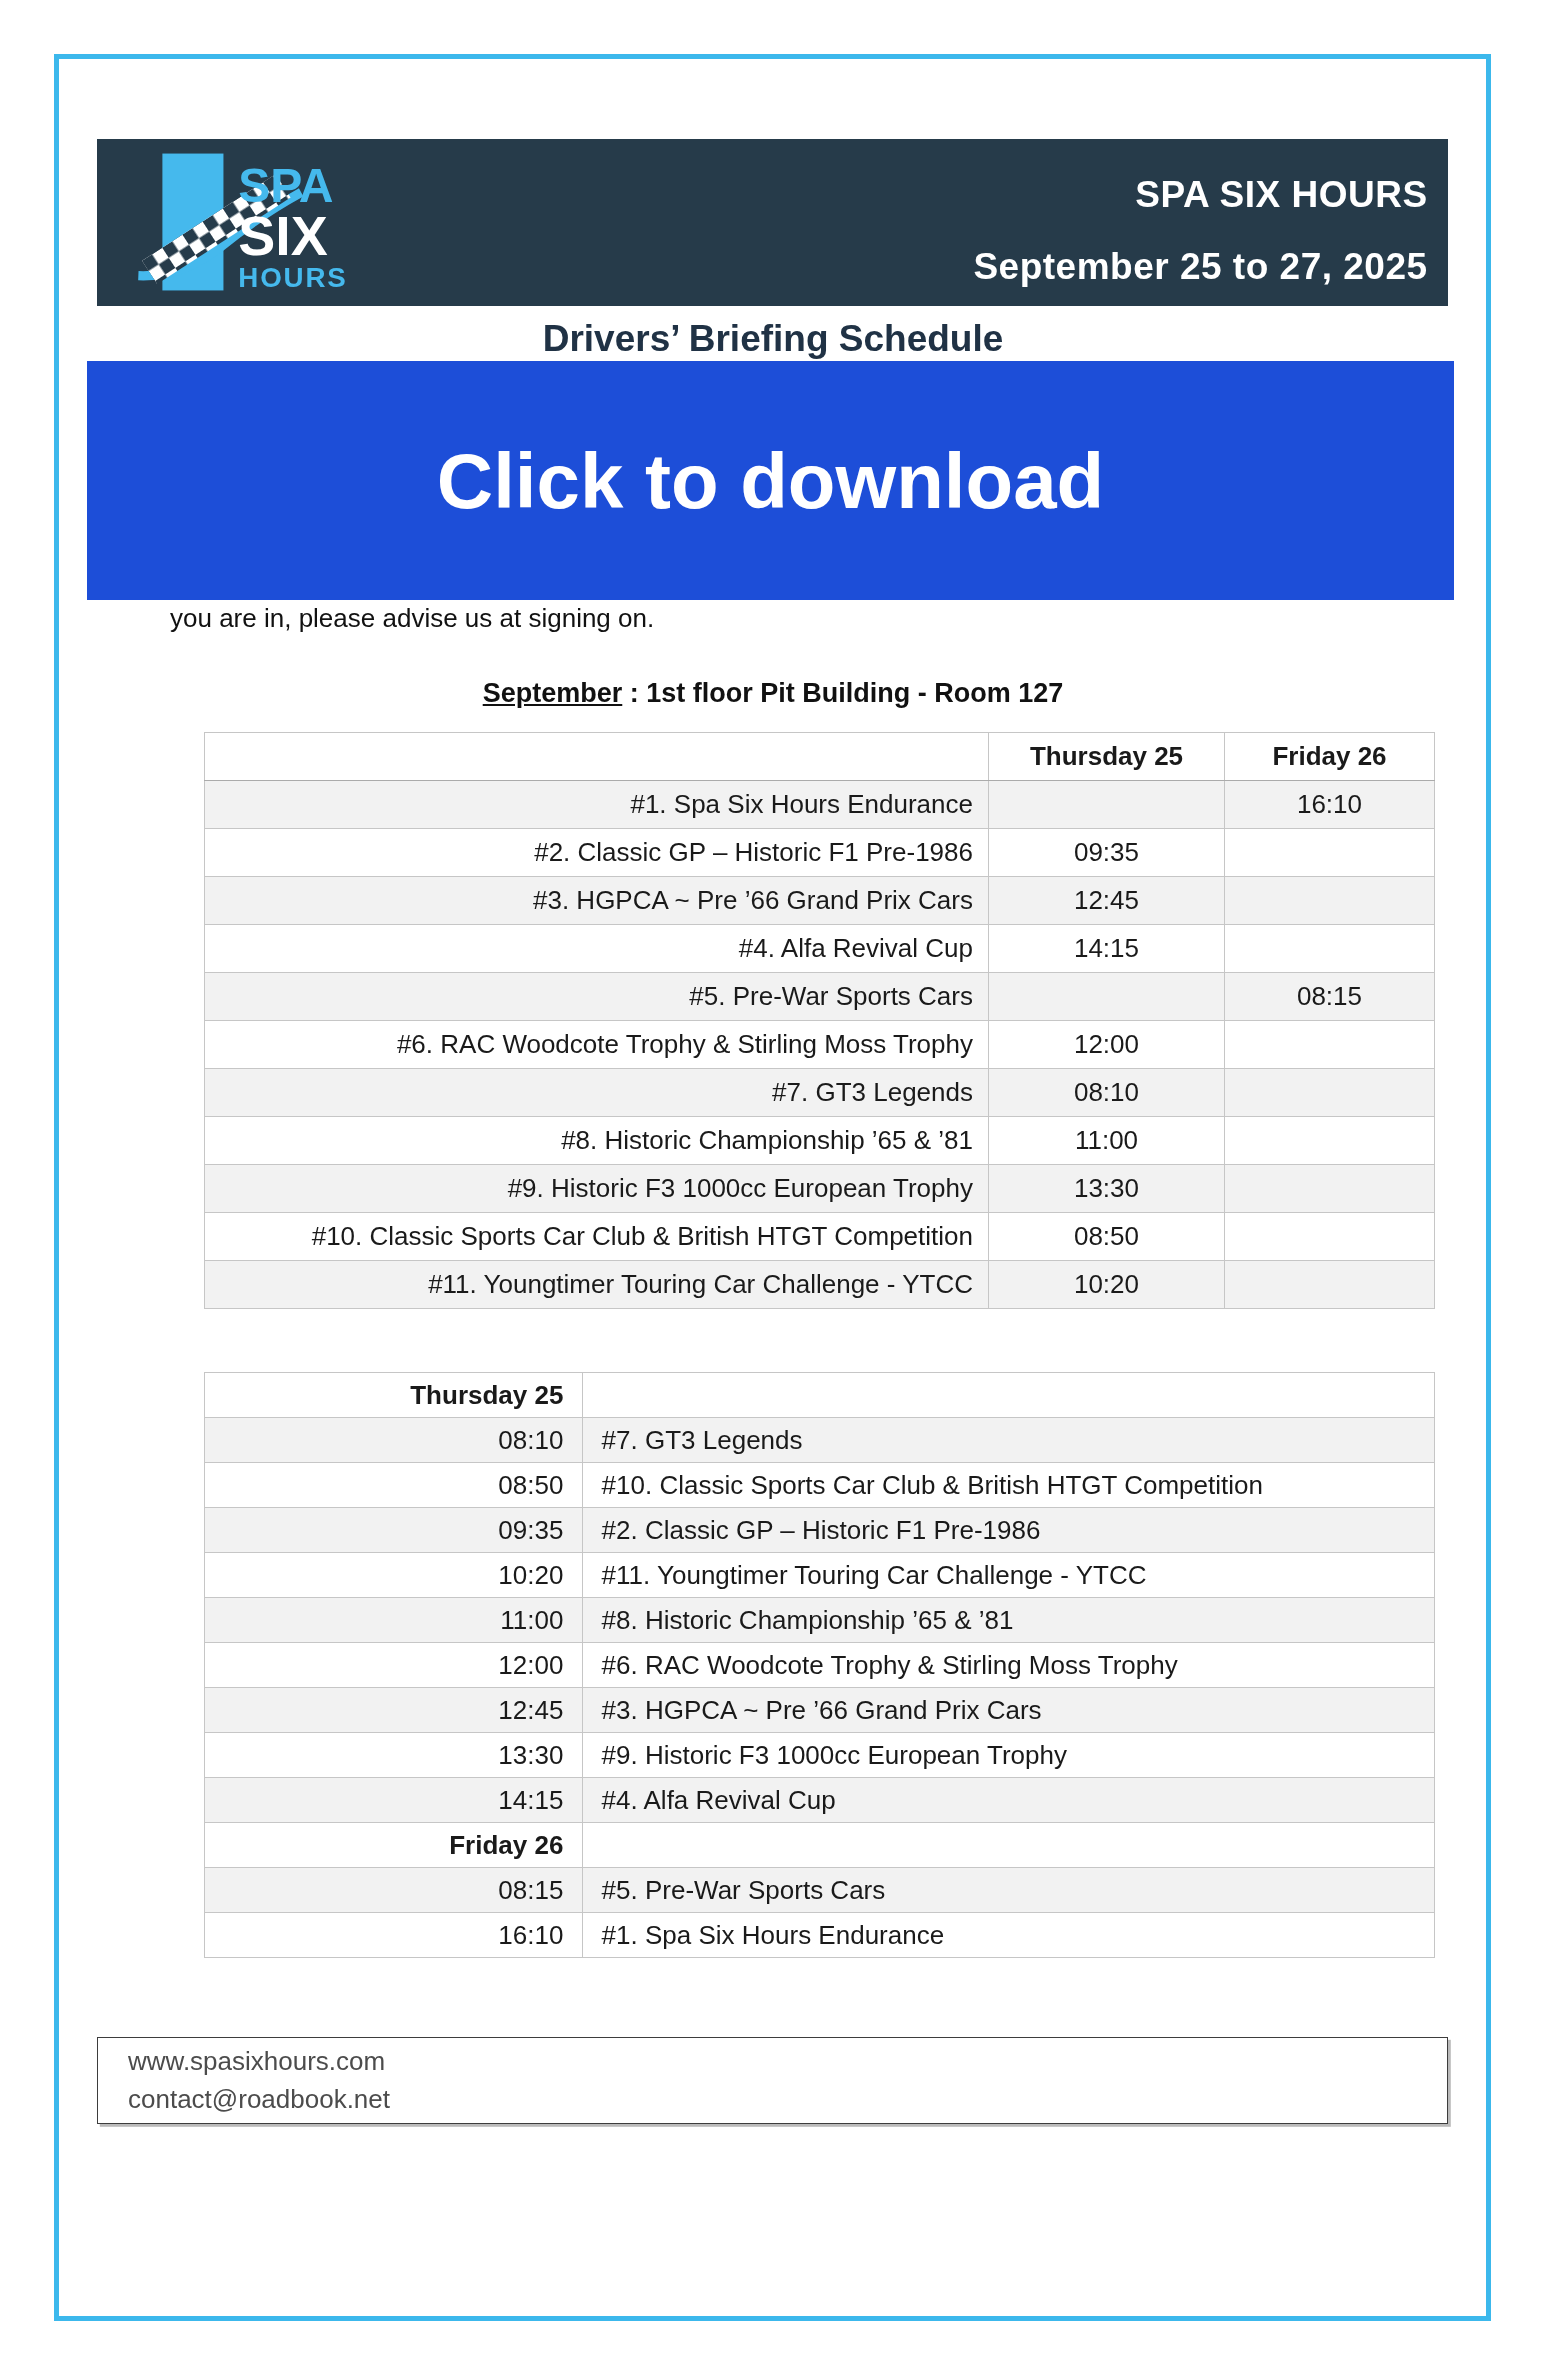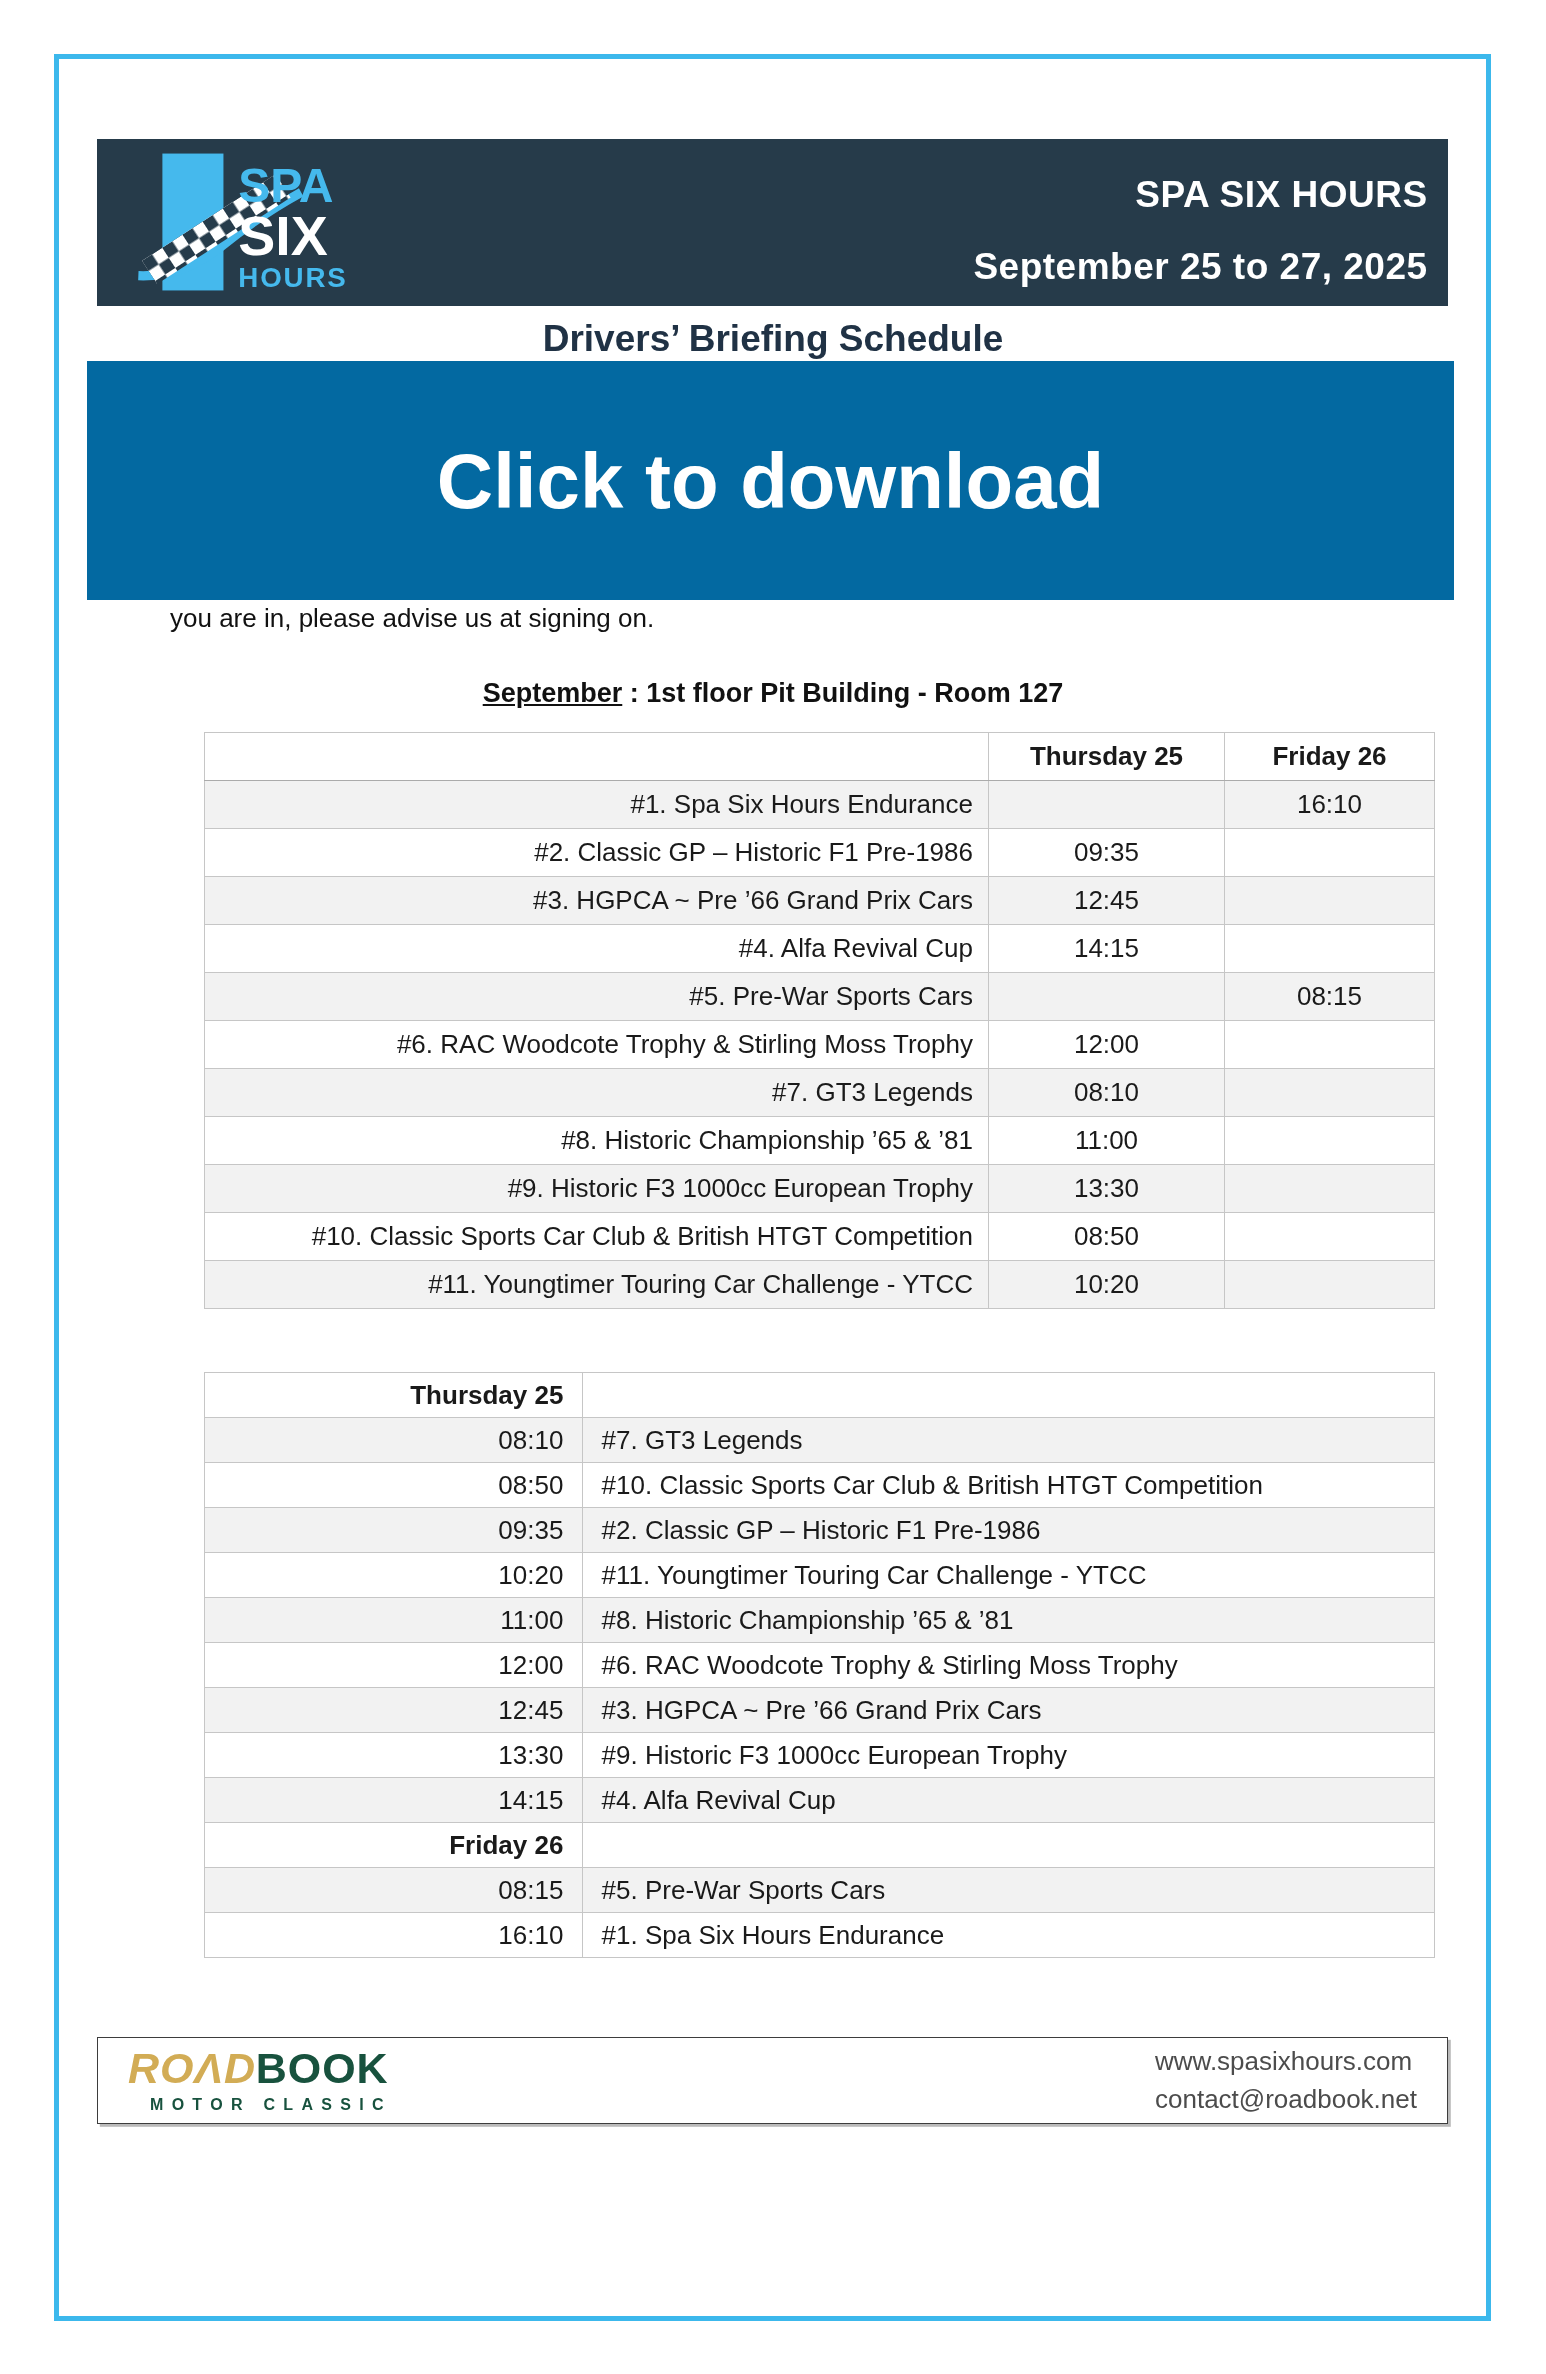--- a/index.html
+++ b/index.html
@@ -25,21 +25,21 @@
     letter-spacing:0.5px;
   }
   
   .doc-title {
     position:absolute; left:0; right:0; top:317px; text-align:center;
     font-size:37px; font-weight:bold; color:#203245; z-index:1; line-height:1.2;
   }
   
   .banner {
     position:absolute; left:87px; top:361px; width:1367px; height:239px;
-    background:#0369a1; z-index:2; display:flex; flex-direction:column;
+    background:#1d4ed8; z-index:2; display:flex; flex-direction:column;
     justify-content:center; align-items:center; gap:24px; cursor:pointer;
     text-decoration:none;
     text-align:center;
   }
   .banner-line1 { color:#ffffff; font-weight:bold; font-size:78px; line-height:1; }
   .banner-line2 { color:#ffffff; font-weight:bold; font-size:61px; line-height:1; }
   
   .intro { position:absolute; left:162px; top:603px; font-size:26px; color:#111111;margin-left:8px; }
   .location-line {
     position:absolute; left:0; right:0; top:678px; text-align:center;
@@ -245,24 +245,18 @@
         <td class="ev">#5. Pre-War Sports Cars</td>
       </tr>
   <tr>
         <td class="time">16:10</td>
         <td class="ev">#1. Spa Six Hours Endurance</td>
       </tr>
 </tbody>
   </table>
 
 <footer class="footer">
-  <div class="rb-logo">
-    <div class="rb-line1">
-      <span class="rb-road">ROΛD</span><span class="rb-book">BOOK</span>
-    </div>
-    <div class="rb-tagline">MOTOR CLASSIC</div>
-  </div>
   <div class="footer-right">
     <div><a>www.spasixhours.com</a></div>
     <div><a>contact@roadbook.net</a></div>
   </div>
 </footer>
 
 
 </body></html>

